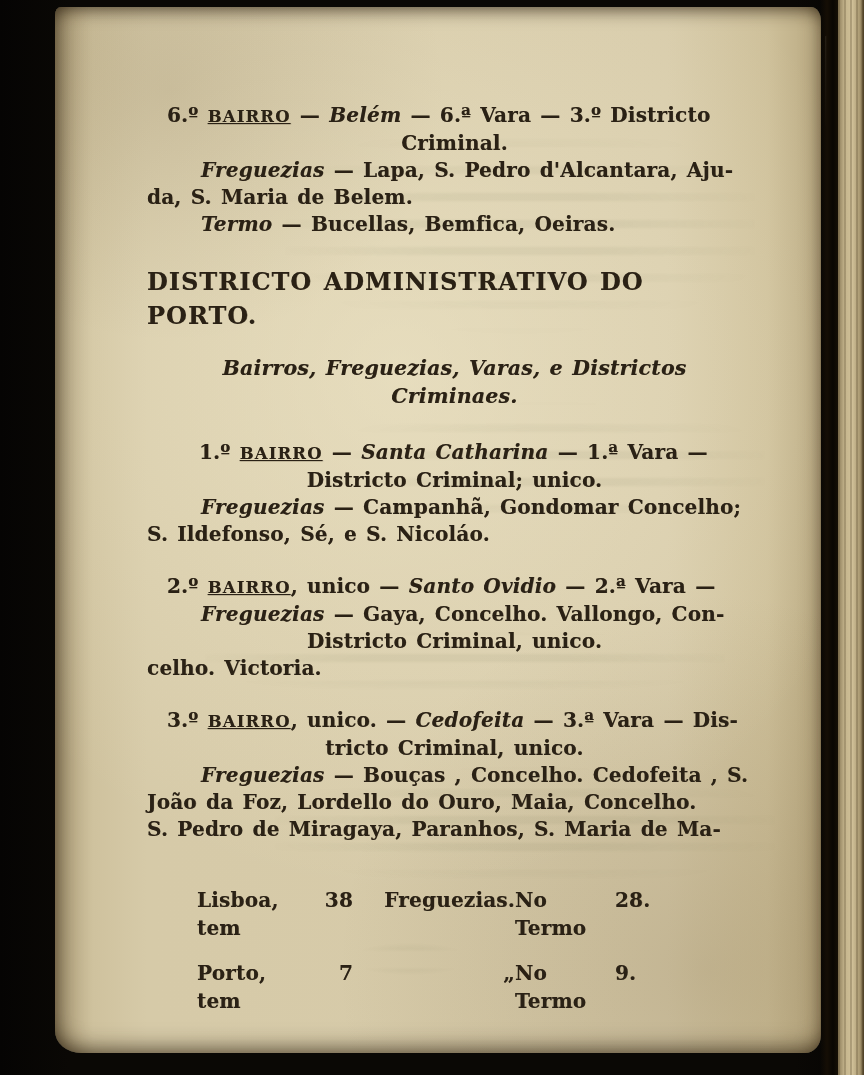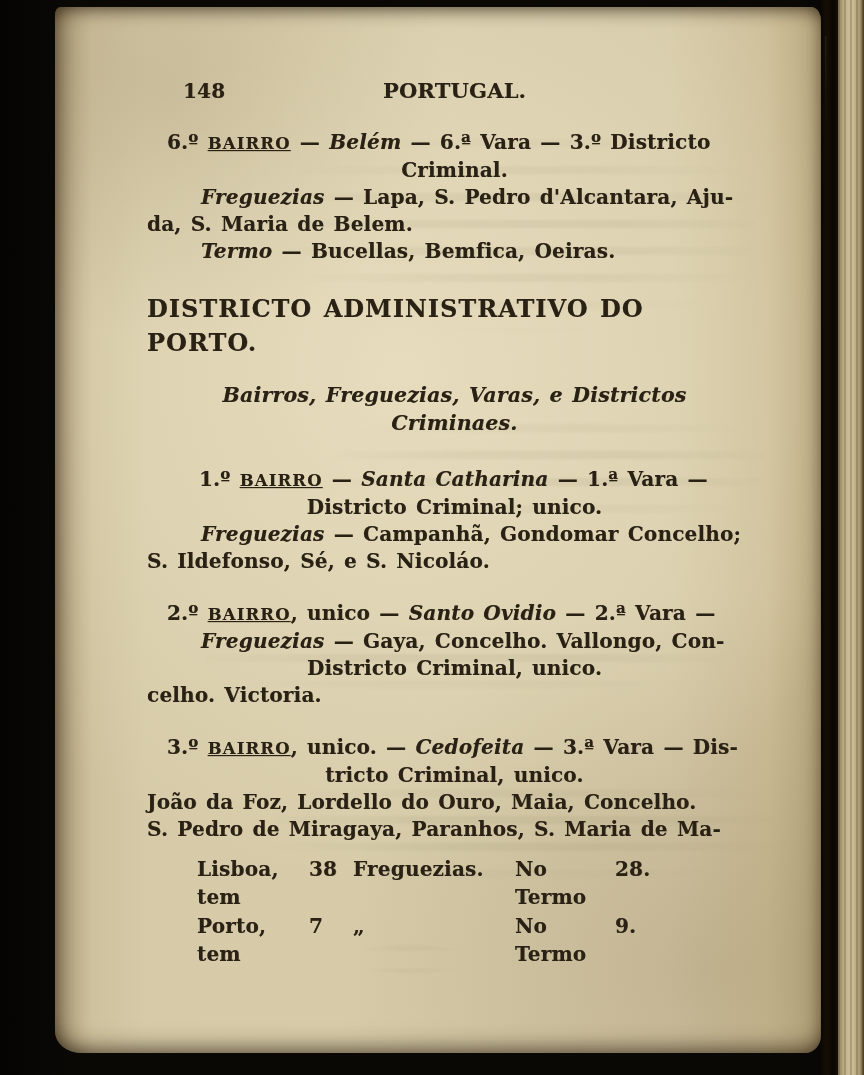--- a/index.html
+++ b/index.html
@@ -50,42 +50,38 @@
   .i,.bi{font-style:italic;}
   .sc{font-size:.82em;letter-spacing:1.2px;text-decoration:underline;}
   .ind{padding-left:54px;}
   .bline1{padding-left:20px;}
   .bline1.deep{padding-left:52px;}
   section.bairro{margin-top:25px;}
   .belem{margin-top:31px;}
   .district-heading{margin:27px 0 0 0;font-size:24px;line-height:34px;letter-spacing:1px;
     text-align:left;font-weight:bold;}
   .subheading{margin-top:21px;font-style:italic;font-size:20.5px;line-height:28px;}
-  .summary{margin:12px 0 0 50px;display:grid;grid-template-columns:112px 44px 162px 100px auto;
-    row-gap:1px;line-height:28px;}
-  .summary .cnt,.summary .unit{text-align:left;}
+  .summary{margin:43px 0 0 50px;display:grid;grid-template-columns:112px 44px 162px 100px auto;
+    row-gap:17px;line-height:28px;}
+  .summary .cnt,.summary .unit{text-align:right;}
 </style>
 </head>
 <body>
 
 <div class="scene">
   <div class="paper">
     <div class="bleed b1"></div>
     <div class="bleed b2"></div>
     <div class="bleed b3"></div>
     <div class="bleed b4"></div>
     <div class="bleed b5"></div>
     <div class="fold"></div>
 
     <div class="content">
 
-      <header class="pageheader">
-        <span class="pgnum">148</span>
-        <span>PORTUGAL.</span>
-      </header>
 
       <section class="bairro belem">
         <span class="line bline1"><span>6.º </span><span class="sc">BAIRRO</span><span> — </span><span class="bi">Belém</span><span> — 6.ª Vara — 3.º Districto</span></span>
         <span class="line center">Criminal.</span>
         <span class="line ind"><span class="i">Freguezias</span><span> — Lapa, S. Pedro d'Alcantara, Aju-</span></span>
         <span class="line">da, S. Maria de Belem.</span>
         <span class="line ind"><span class="i">Termo</span><span> — Bucellas, Bemfica, Oeiras.</span></span>
       </section>
 
       <h1 class="district-heading">DISTRICTO ADMINISTRATIVO DO PORTO.</h1>
@@ -105,20 +101,21 @@
       <section class="bairro">
         <span class="line bline1"><span>2.º </span><span class="sc">BAIRRO</span><span>, unico — </span><span class="bi">Santo Ovidio</span><span> — 2.ª Vara —</span></span>
         <span class="line ind"><span class="i">Freguezias</span><span> — Gaya, Concelho. Vallongo, Con-</span></span>
         <span class="line center">Districto Criminal, unico.</span>
         <span class="line">celho. Victoria.</span>
       </section>
 
       <section class="bairro">
         <span class="line bline1"><span>3.º </span><span class="sc">BAIRRO</span><span>, unico. — </span><span class="bi">Cedofeita</span><span> — 3.ª Vara — Dis-</span></span>
         <span class="line center">tricto Criminal, unico.</span>
+        <span class="line ind"><span class="i">Freguezias</span><span> — Bouças , Concelho. Cedofeita , S.</span></span>
         <span class="line">João da Foz, Lordello do Ouro, Maia, Concelho.</span>
         <span class="line">S. Pedro de Miragaya, Paranhos, S. Maria de Ma-</span>
       </section>
 
       <div class="summary">
         <span>Lisboa, tem</span>
         <span class="cnt">38</span>
         <span class="unit">Freguezias.</span>
         <span>No Termo</span>
         <span>28.</span>

